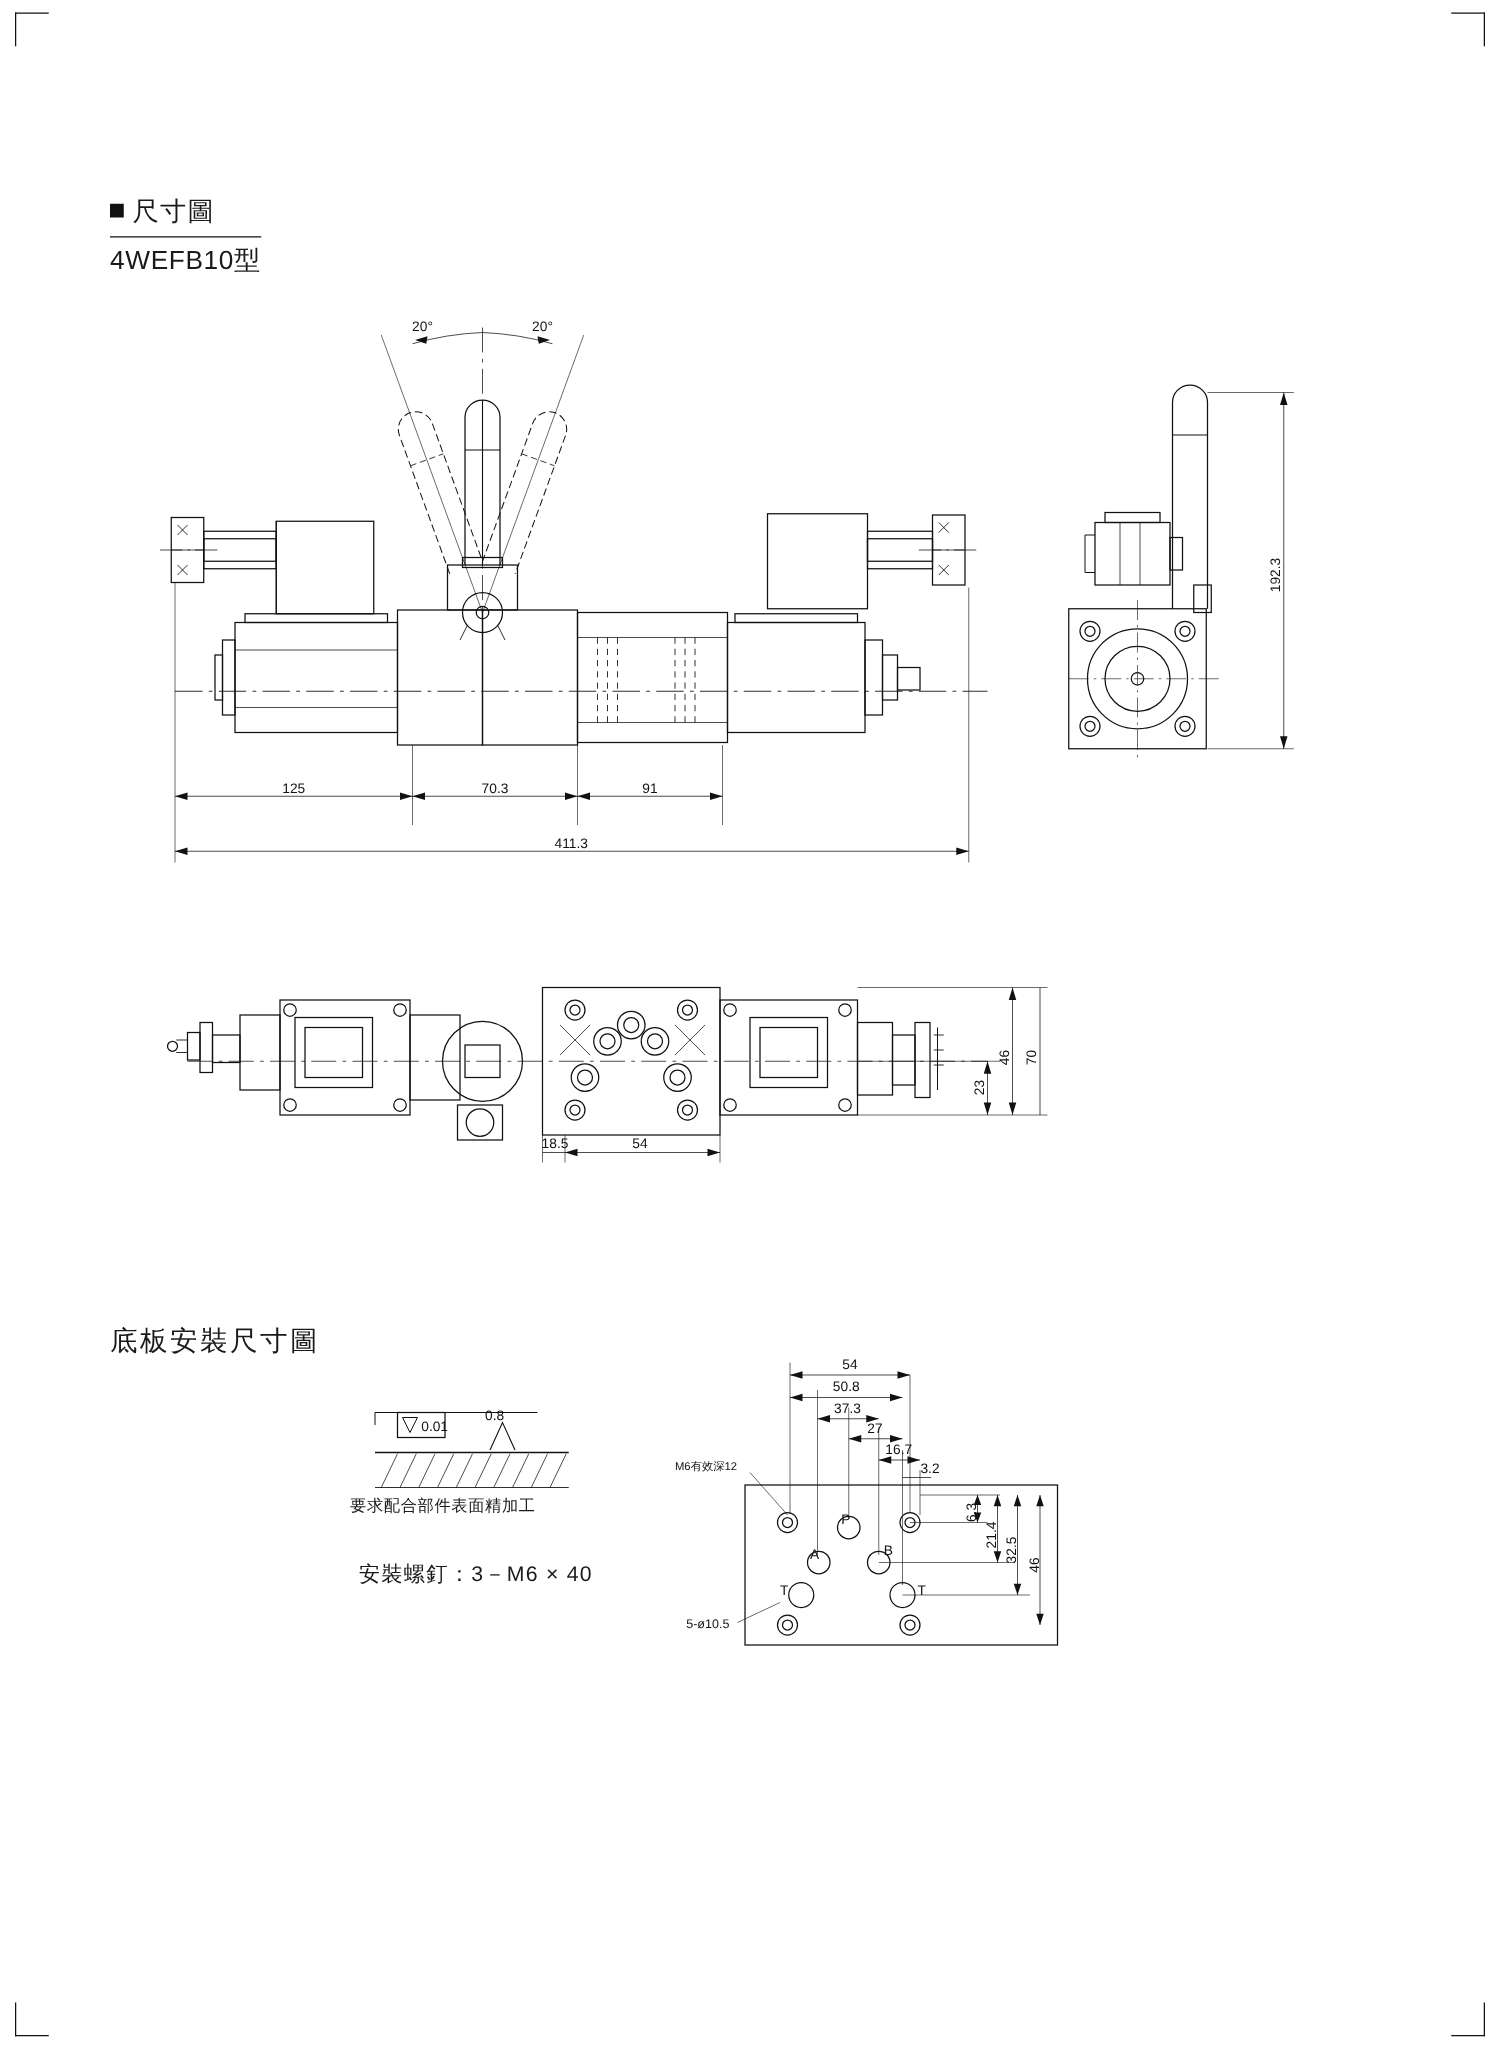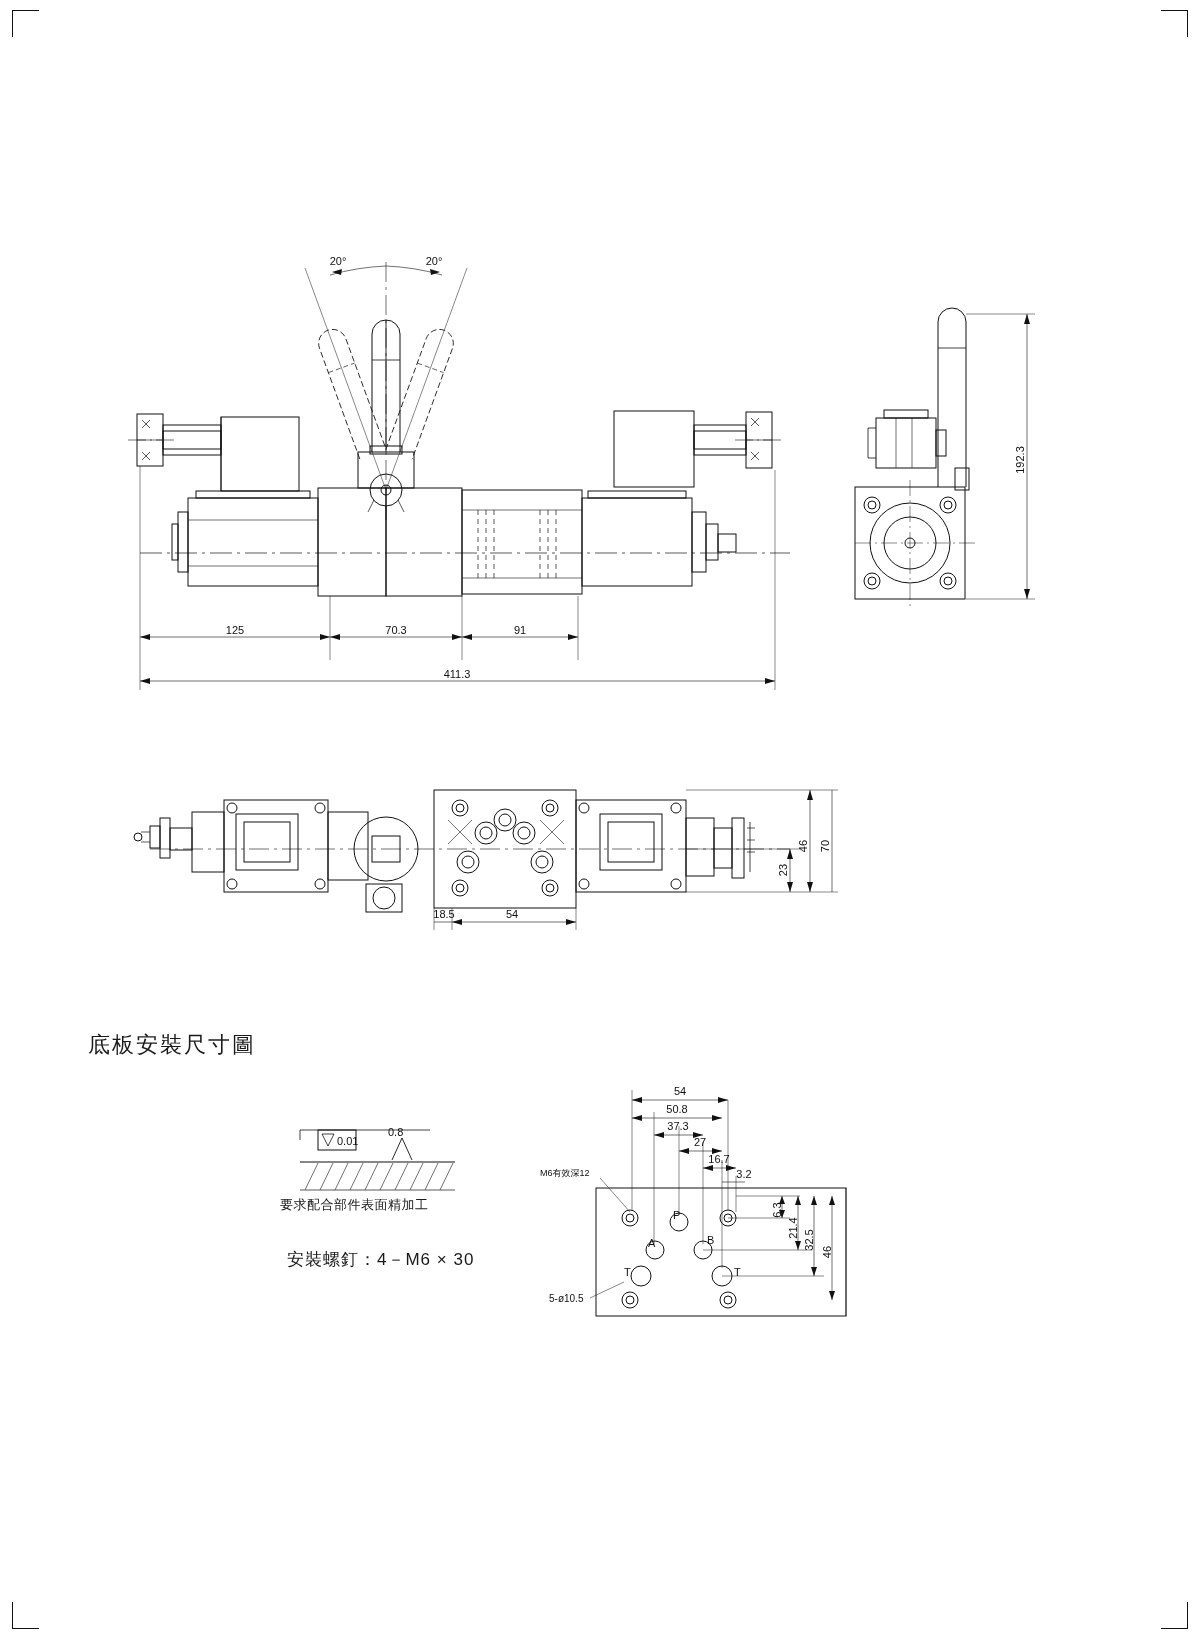--- a/index.html
+++ b/index.html
@@ -8,40 +8,44 @@
   
   .crop{position:absolute;width:26px;height:26px;}
   .crop.tl{left:12px;top:10px;border-left:1.5px solid #111;border-top:1.5px solid #111;}
   .crop.tr{right:12px;top:10px;border-right:1.5px solid #111;border-top:1.5px solid #111;}
   .crop.bl{left:12px;bottom:10px;border-left:1.5px solid #111;border-bottom:1.5px solid #111;}
   .crop.br{right:12px;bottom:10px;border-right:1.5px solid #111;border-bottom:1.5px solid #111;}
   .hd{position:absolute;left:88px;top:155px;}
   .hd .sq{display:inline-block;width:11px;height:11px;background:#111;margin-right:7px;vertical-align:2px;}
   .hd .t1{font-size:21px;letter-spacing:1px;}
   .hd .t2{font-size:21px;margin-top:6px;border-top:1.6px solid #111;display:inline-block;padding-top:4px;letter-spacing:0.5px;}
-  .sec2{position:absolute;left:88px;top:1030px;font-size:22px;letter-spacing:2px;}
+  .sec2{position:absolute;left:88px;top:1058px;font-size:22px;letter-spacing:2px;}
   .note-a{position:absolute;left:280px;top:1196px;font-size:13px;letter-spacing:0.5px;font-family:Liberation Mono, monospace;}
   .note-b{position:absolute;left:287px;top:1248px;font-size:17px;letter-spacing:1px;}
   svg{position:absolute;left:0;top:0;}
   text{font-family:"Liberation Sans",sans-serif;fill:#111;}
 </style>
 </head>
 <body>
 
 <div class="page">
 
   <div class="crop tl"></div>
   <div class="crop tr"></div>
   <div class="crop bl"></div>
   <div class="crop br"></div>
 
+  <div class="hd">
+    <div><span class="sq"></span><span class="t1">尺寸圖</span></div>
+    <div class="t2">4WEFB10型</div>
+  </div>
 
   <div class="sec2">底板安裝尺寸圖</div>
   <div class="note-a">要求配合部件表面精加工</div>
-  <div class="note-b">安裝螺釘：4－M6 × 30</div>
+  <div class="note-b">安裝螺釘：3－M6 × 40</div>
 
   <svg width="1200" height="1639" viewBox="0 0 1200 1639">
     <g fill="none" stroke="#111" stroke-width="1" stroke-linejoin="miter">
 
       <line x1="140" y1="553" x2="790" y2="553" stroke-width="0.7" stroke-dasharray="22,5,3,5"></line>
 
       <rect x="137" y="414" width="26" height="52"></rect>
       <line x1="137" y1="440" x2="163" y2="440" stroke-width="0.6"></line>
       <path d="M142 420 l8 8 M150 420 l-8 8" stroke-width="0.7"></path>
       <path d="M142 452 l8 8 M150 452 l-8 8" stroke-width="0.7"></path>

